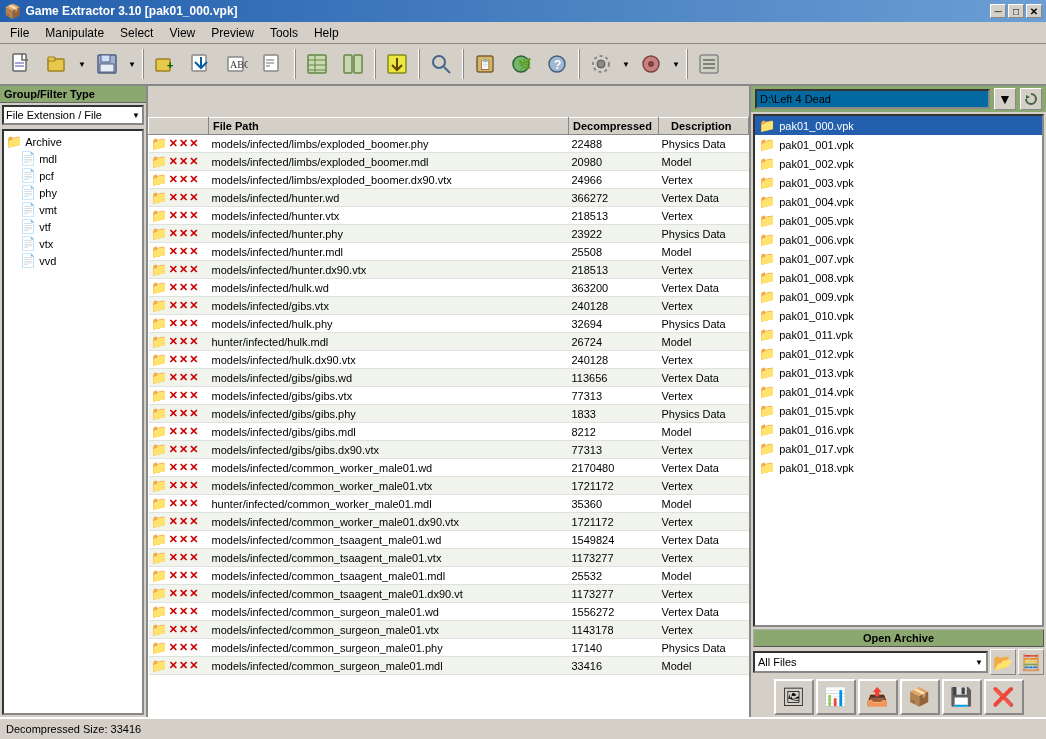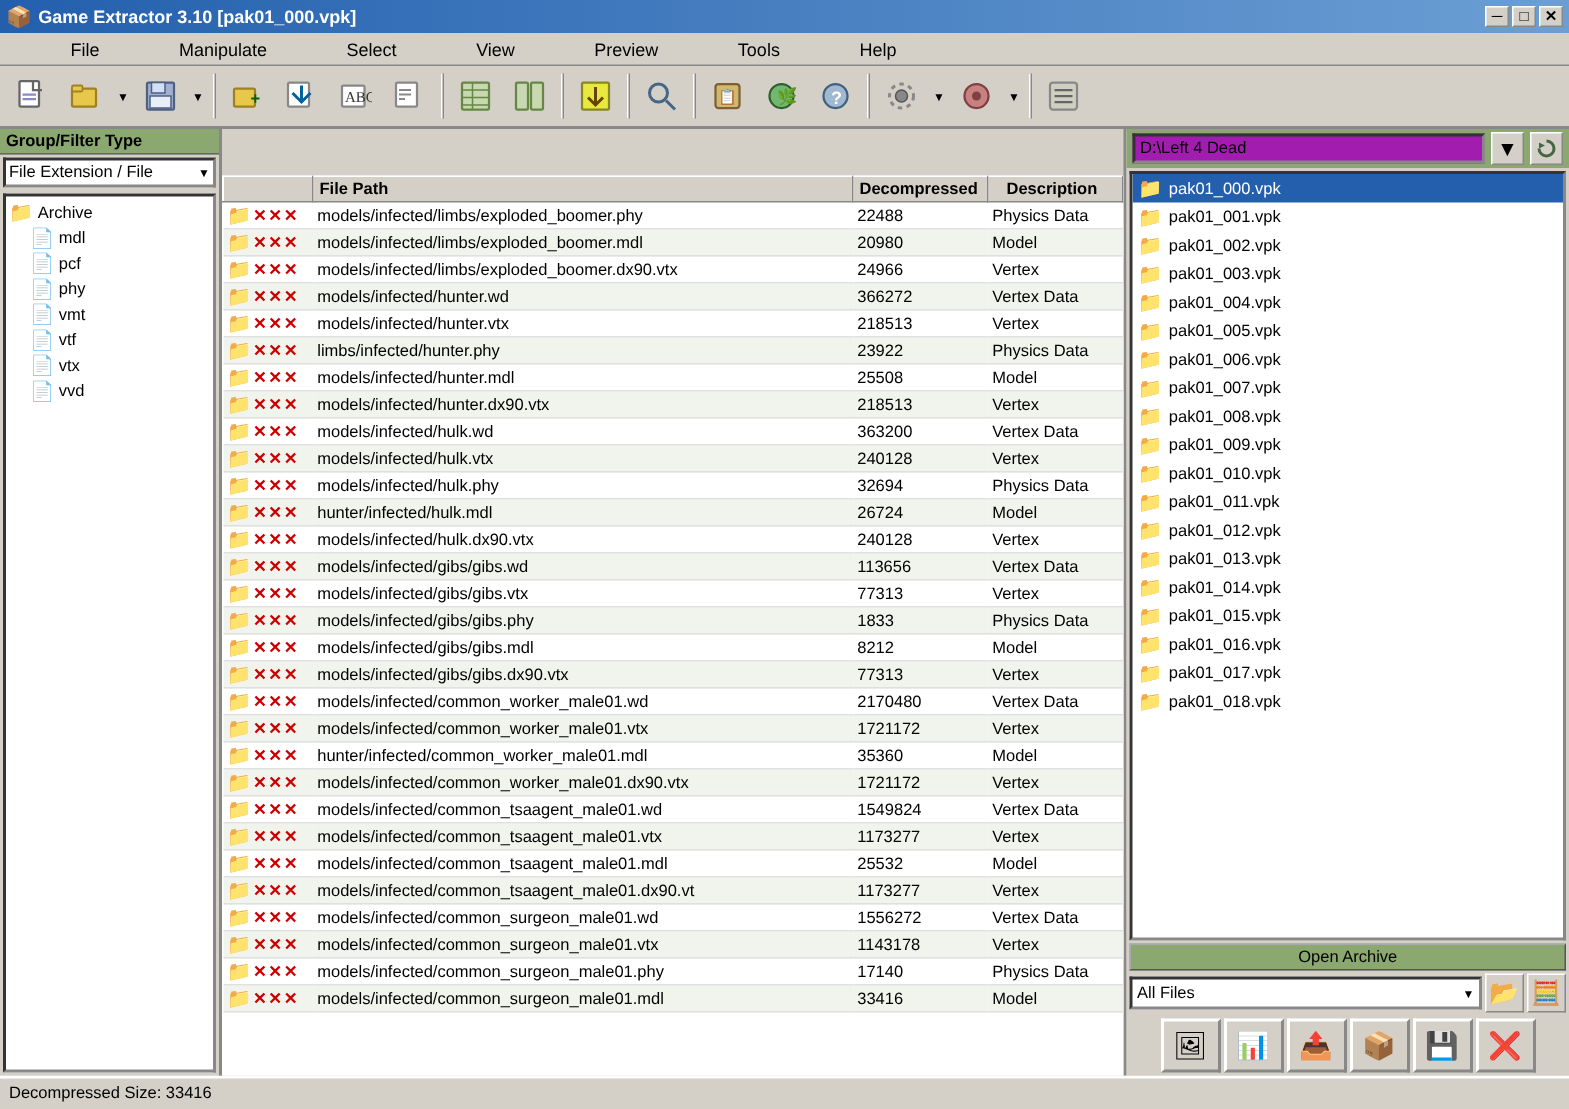--- a/index.html
+++ b/index.html
@@ -34,21 +34,20 @@
       height: 22px;
       display: flex;
       align-items: center;
       padding: 0 2px;
       border-bottom: 1px solid #888;
     }
     .menu-item {
       padding: 2px 8px;
       font-size: 12px;
       cursor: pointer;
-      margin-left: 37px;
     }
 
     
     .toolbar {
       background: #d4d0c8;
       height: 42px;
       display: flex;
       align-items: center;
       padding: 2px 4px;
       gap: 2px;
@@ -163,21 +162,21 @@
     }
     .right-top {
       display: flex;
       align-items: center;
       background: #8ba870;
       padding: 2px 4px;
       gap: 4px;
     }
     .dir-path-box {
       flex: 1;
-      background: #a21caf;
+      background: #0369a1;
       border: 2px inset #888;
       height: 20px;
       display: flex;
       align-items: center;
       padding: 0 3px;
       font-size: 11px;
       overflow: hidden;
     }
     .dir-btn {
       width: 22px; height: 22px;
@@ -202,21 +201,21 @@
       font-size: 11px;
       gap: 4px;
     }
     .vpk-item.selected { background: #235FAD; color: white; }
     .vpk-icon { color: #d4a020; font-size: 13px; }
 
     .open-archive-bar {
       background: #8ba870;
       padding: 2px 4px;
       font-size: 11px;
-      font-weight: normal;
+      font-weight: bold;
       margin: 0 2px;
       border: 1px outset #aaa;
       text-align: center;
       cursor: pointer;
     }
     .file-filter-row {
       display: flex;
       align-items: center;
       margin: 2px;
       gap: 2px;
@@ -552,21 +551,21 @@
             </tr>
             <tr>
               <td>
     <div class="row-icons">
       <span class="icon-folder">📁</span>
       <span class="icon-red-x" style="color:#cc0000;font-size:11px;font-weight:bold;">✕</span>
       <span class="icon-red-x" style="color:#cc0000;font-size:11px;font-weight:bold;">✕</span>
       <span class="icon-red-x" style="color:#cc0000;font-size:11px;font-weight:bold;">✕</span>
     </div>
   </td>
-              <td>limbs/infected/hunter.phy</td>
+              <td>models/infected/hunter.phy</td>
               <td>23922</td>
               <td>Physics Data</td>
             </tr>
             <tr>
               <td>
     <div class="row-icons">
       <span class="icon-folder">📁</span>
       <span class="icon-red-x" style="color:#cc0000;font-size:11px;font-weight:bold;">✕</span>
       <span class="icon-red-x" style="color:#cc0000;font-size:11px;font-weight:bold;">✕</span>
       <span class="icon-red-x" style="color:#cc0000;font-size:11px;font-weight:bold;">✕</span>
@@ -604,21 +603,21 @@
             </tr>
             <tr>
               <td>
     <div class="row-icons">
       <span class="icon-folder">📁</span>
       <span class="icon-red-x" style="color:#cc0000;font-size:11px;font-weight:bold;">✕</span>
       <span class="icon-red-x" style="color:#cc0000;font-size:11px;font-weight:bold;">✕</span>
       <span class="icon-red-x" style="color:#cc0000;font-size:11px;font-weight:bold;">✕</span>
     </div>
   </td>
-              <td>models/infected/hulk.vtx</td>
+              <td>models/infected/gibs.vtx</td>
               <td>240128</td>
               <td>Vertex</td>
             </tr>
             <tr>
               <td>
     <div class="row-icons">
       <span class="icon-folder">📁</span>
       <span class="icon-red-x" style="color:#cc0000;font-size:11px;font-weight:bold;">✕</span>
       <span class="icon-red-x" style="color:#cc0000;font-size:11px;font-weight:bold;">✕</span>
       <span class="icon-red-x" style="color:#cc0000;font-size:11px;font-weight:bold;">✕</span>

